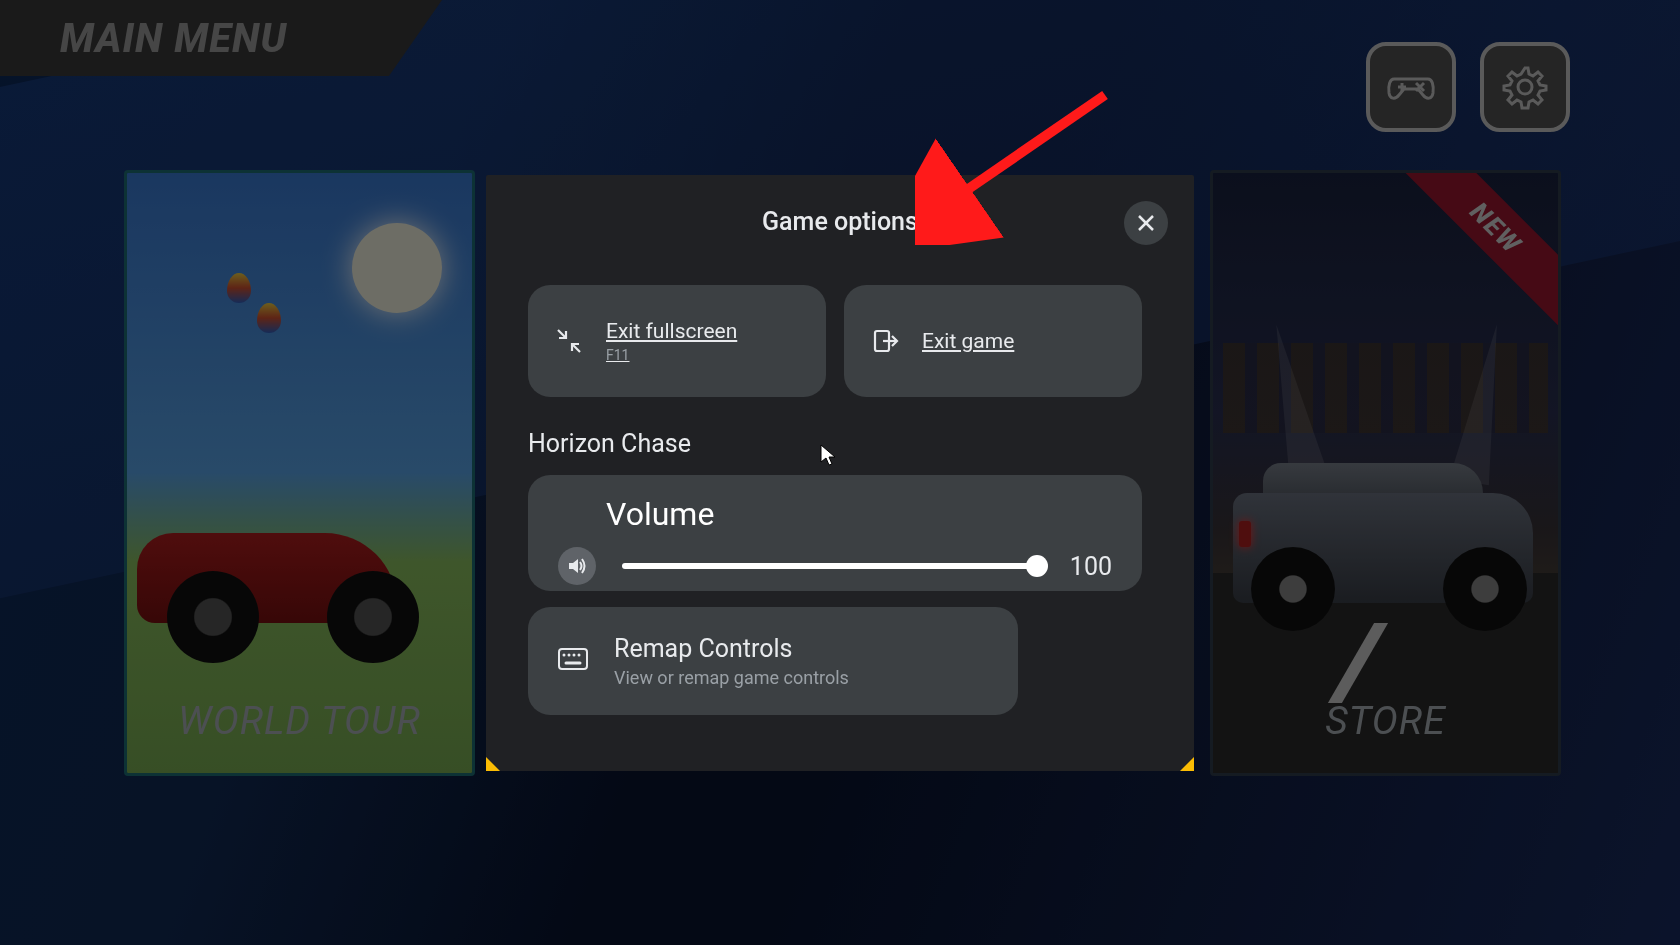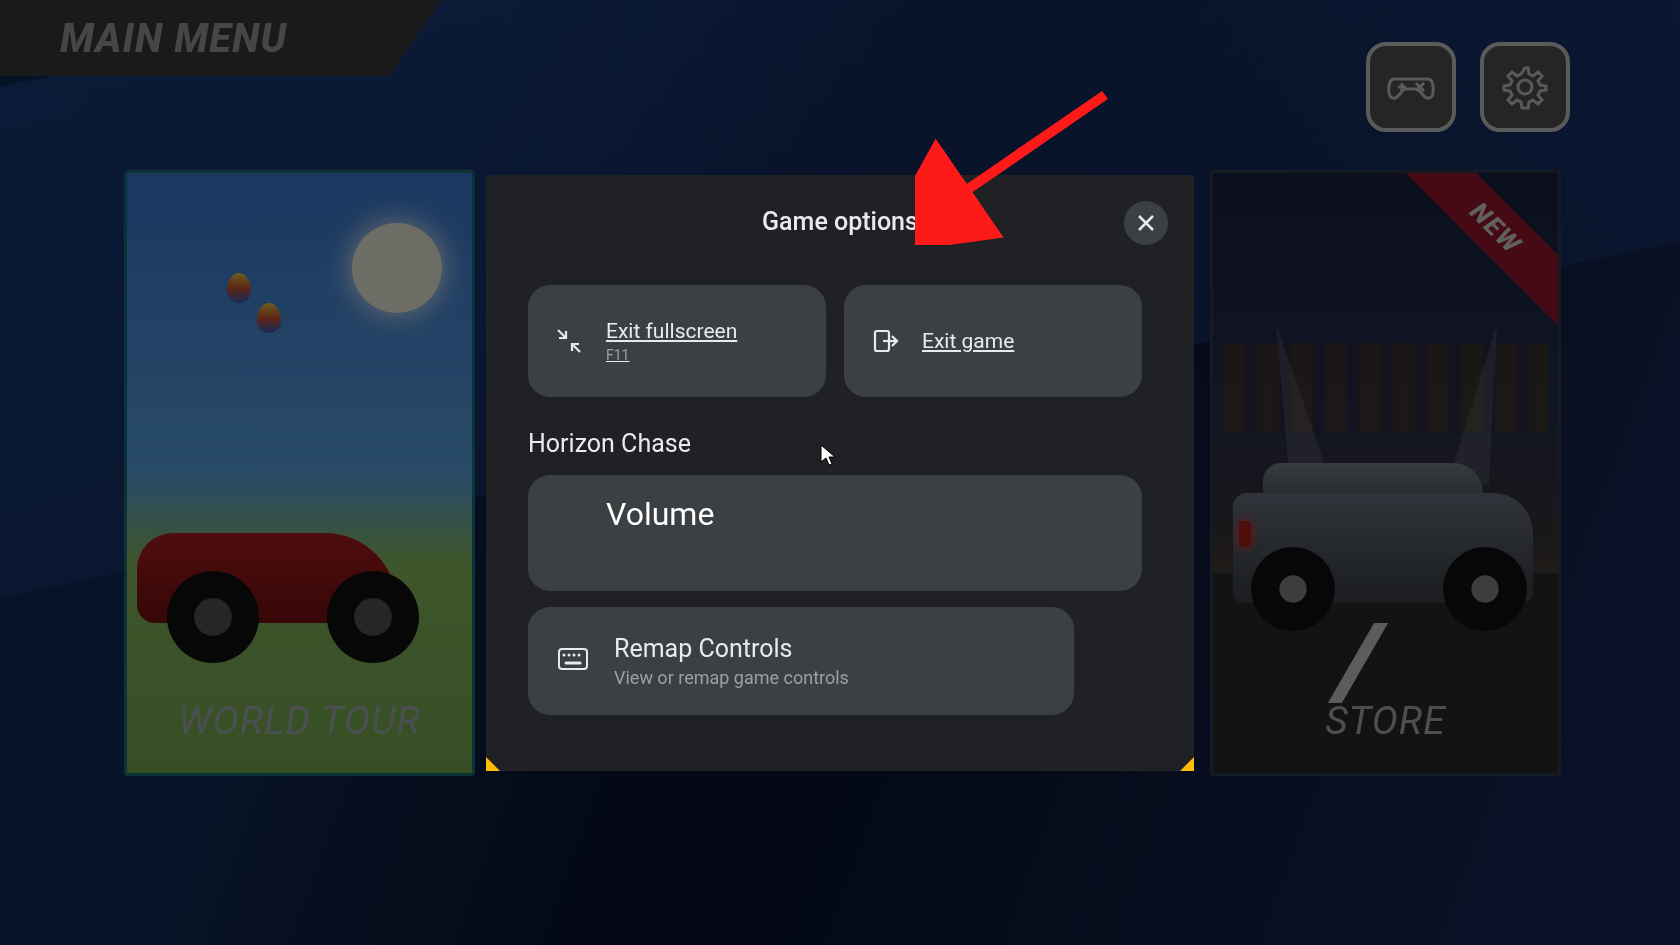--- a/index.html
+++ b/index.html
@@ -117,21 +117,21 @@
     position:absolute;left:42px;top:300px;width:614px;height:116px;background:#3c4043;border-radius:22px;box-sizing:border-box;padding:20px 30px 0 30px;
   }
   .vol-title{font-size:32px;color:#fff;margin-left:48px;}
   .vol-row{display:flex;align-items:center;gap:26px;margin-top:14px;}
   .vol-ico{width:38px;height:38px;border-radius:50%;background:#5f6368;display:flex;align-items:center;justify-content:center;}
   .slider{position:relative;flex:1;height:6px;background:#fff;border-radius:3px;}
   .slider .thumb{position:absolute;right:0;top:50%;transform:translate(10px,-50%);width:22px;height:22px;border-radius:50%;background:#fff;}
   .vol-val{font-size:25px;color:#e8eaed;width:48px;text-align:right;}
 
   .remap-card{
-    position:absolute;left:42px;top:432px;width:546px;height:108px;background:#3c4043;border-radius:22px;display:flex;align-items:center;gap:26px;padding-left:30px;box-sizing:border-box;cursor:pointer;
+    position:absolute;left:42px;top:432px;width:490px;height:108px;background:#3c4043;border-radius:22px;display:flex;align-items:center;gap:26px;padding-left:30px;box-sizing:border-box;cursor:pointer;
   }
   .remap-card .txt{display:flex;flex-direction:column;gap:4px;}
   .remap-card .title{font-size:25px;color:#e8eaed;}
   .remap-card .sub{font-size:18px;color:#9aa0a6;}
 
   
   .arrow{position:absolute;left:915px;top:85px;pointer-events:none;}
   
   .cursor{position:absolute;left:820px;top:444px;pointer-events:none;}
 </style>
@@ -242,20 +242,33 @@
         <div class="txt">
           <div class="title">Exit game</div>
         </div>
       </div>
     </div>
 
     <div class="section-label">Horizon Chase</div>
 
     <div class="vol-card">
       <div class="vol-title">Volume</div>
+      <div class="vol-row">
+        <div class="vol-ico">
+          <svg width="22" height="22" viewBox="0 0 22 22" fill="#e8eaed">
+            <path d="M3 8 H7 L12 4 V18 L7 14 H3 Z"></path>
+            <path d="M14 7 Q17 11 14 15" fill="none" stroke="#e8eaed" stroke-width="2"></path>
+            <path d="M16 4 Q21 11 16 18" fill="none" stroke="#e8eaed" stroke-width="2"></path>
+          </svg>
+        </div>
+        <div class="slider">
+          <div class="thumb"></div>
+        </div>
+        <div class="vol-val">100</div>
+      </div>
     </div>
 
     <div class="remap-card">
       <div class="ic">
         <svg width="30" height="22" viewBox="0 0 30 22" fill="none" stroke="#e8eaed" stroke-width="2">
           <rect x="1" y="1" width="28" height="20" rx="3"></rect>
           <line x1="6" y1="7" x2="6" y2="7" stroke-linecap="round" stroke-width="3"></line>
           <line x1="11" y1="7" x2="11" y2="7" stroke-linecap="round" stroke-width="3"></line>
           <line x1="16" y1="7" x2="16" y2="7" stroke-linecap="round" stroke-width="3"></line>
           <line x1="21" y1="7" x2="21" y2="7" stroke-linecap="round" stroke-width="3"></line>

